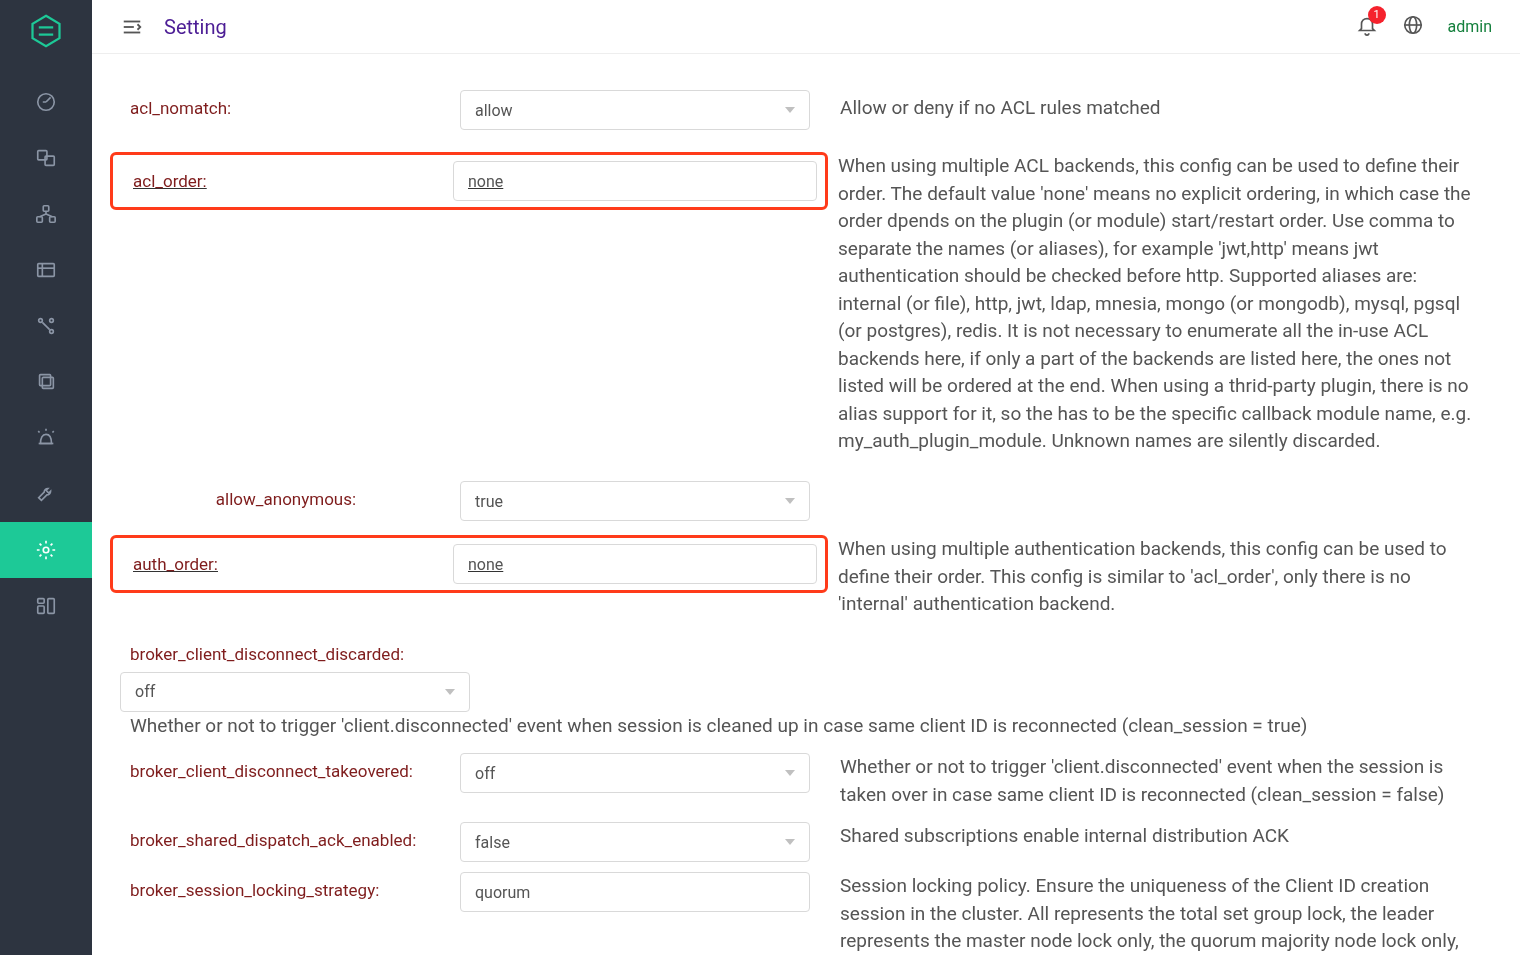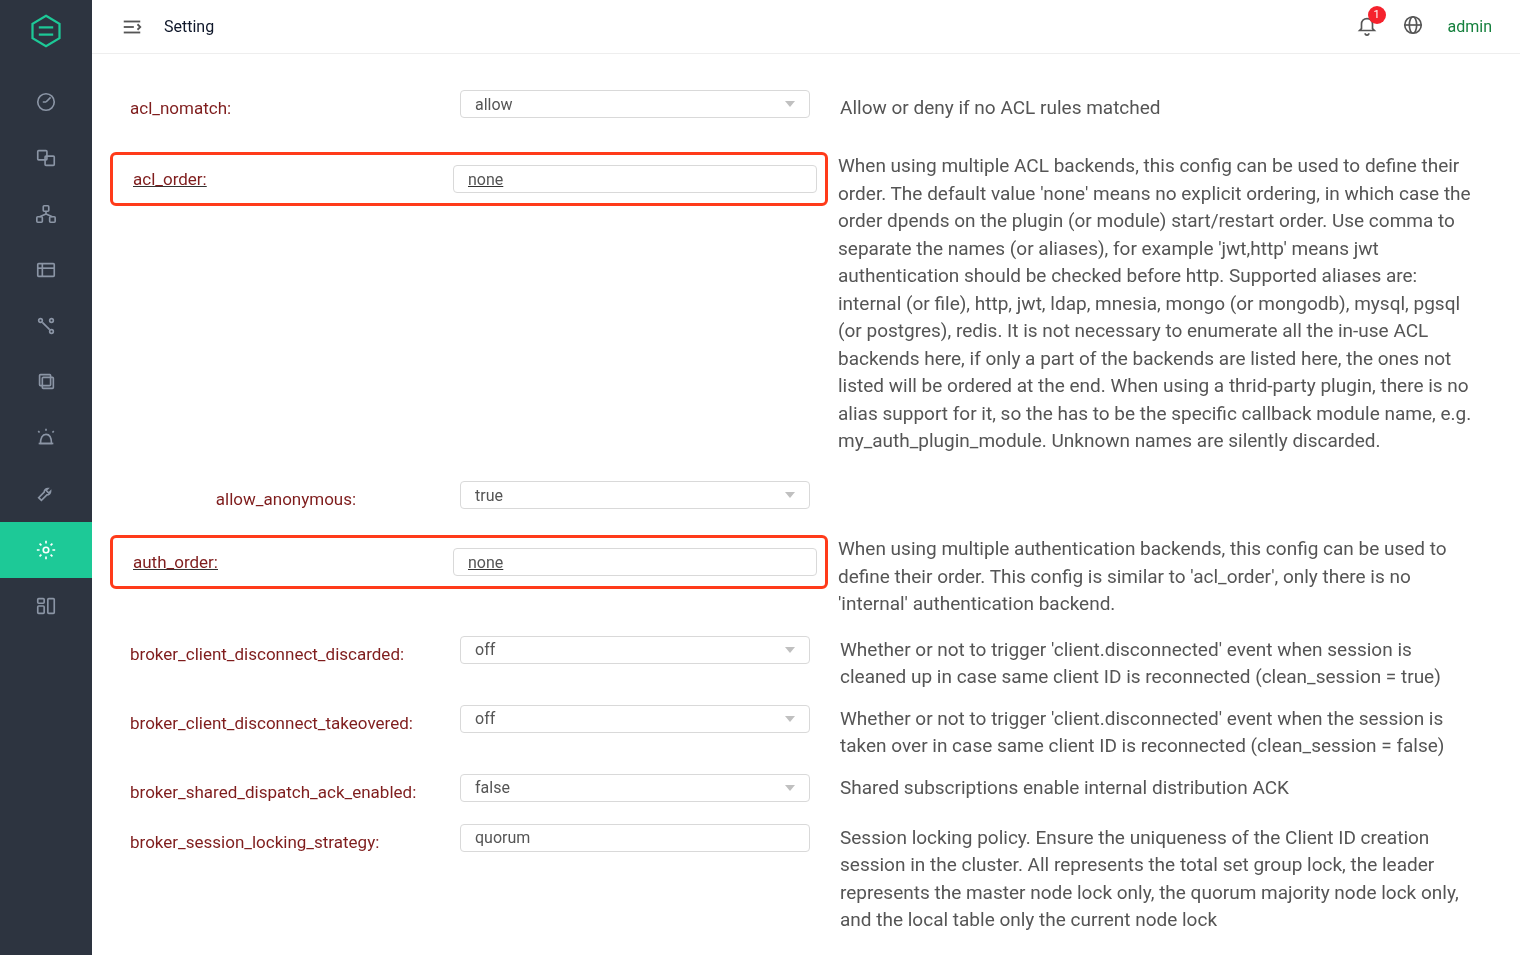--- a/index.html
+++ b/index.html
@@ -63,22 +63,22 @@
   width: 24px;
   height: 24px;
   margin-right: 20px;
   cursor: pointer;
   color: #555;
   display: flex;
   align-items: center;
   justify-content: center;
 }
 .page-title {
-  font-size: 16px;
-  color: #0f172a;
+  font-size: 20px;
+  color: #4c1d95;
   font-weight: 400;
 }
 .topbar-right {
   margin-left: auto;
   display: flex;
   align-items: center;
   gap: 24px;
 }
 .bell-wrap { position: relative; cursor: pointer; color: #555; }
 .badge {
@@ -131,21 +131,21 @@
   flex: 1;
   padding: 4px 20px 4px 10px;
 }
 .setting-desc {
   font-size: 19px;
   color: #555;
   line-height: 1.45;
 }
 .select-box, .text-input {
   width: 100%;
-  height: 28px;
+  height: 40px;
   border: 1px solid #d9d9d9;
   border-radius: 4px;
   background: #fff;
   display: flex;
   align-items: center;
   padding: 0 14px;
   font-size: 16px;
   color: #555;
   position: relative;
   cursor: pointer;
@@ -333,21 +333,21 @@
               <div class="text-input">
                   <span>none</span>
                 </div>
             </div>
           </div>
           <div class="setting-desc-col compact-desc">
               <div class="setting-desc">When using multiple authentication backends, this config can be used to define their order. This config is similar to 'acl_order', only there is no 'internal' authentication backend.</div>
             </div>
         </div>
 
-        <div class="setting-row row-wrap" style="margin-top:14px;">
+        <div class="setting-row row-wrap" style="margin-top:14px;flex-direction:column;">
           <div class="setting-label-col"><span class="setting-label">broker_client_disconnect_discarded:</span></div>
           <div class="setting-input-col">
             <div class="select-box">
                 <span>off</span>
               </div>
           </div>
           <div class="setting-desc-col compact-desc">
               <div class="setting-desc">Whether or not to trigger 'client.disconnected' event when session is cleaned up in case same client ID is reconnected (clean_session = true)</div>
             </div>
         </div>

